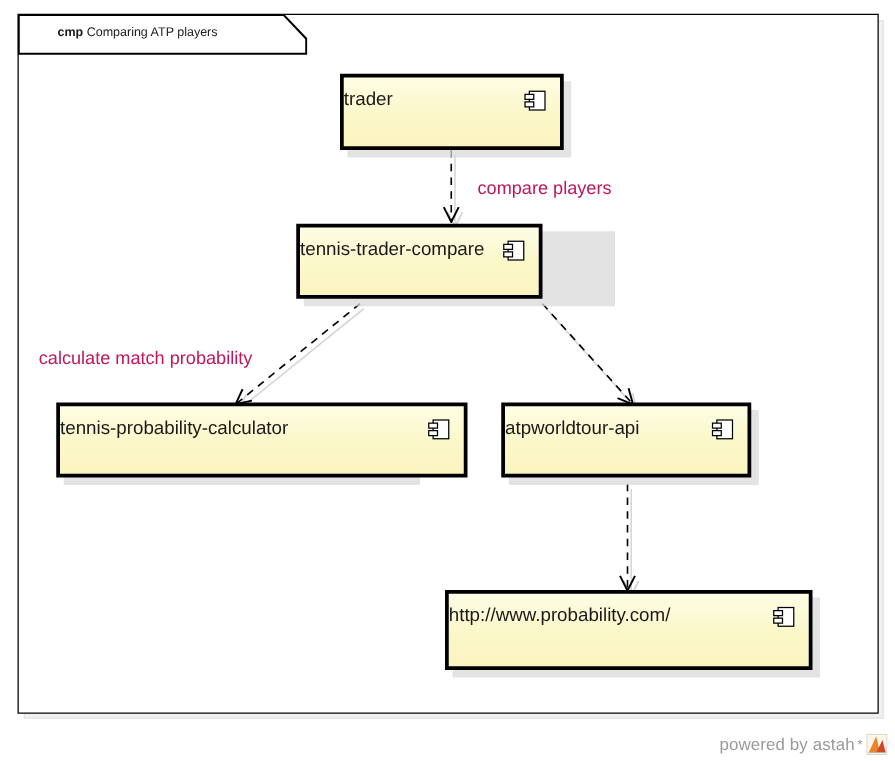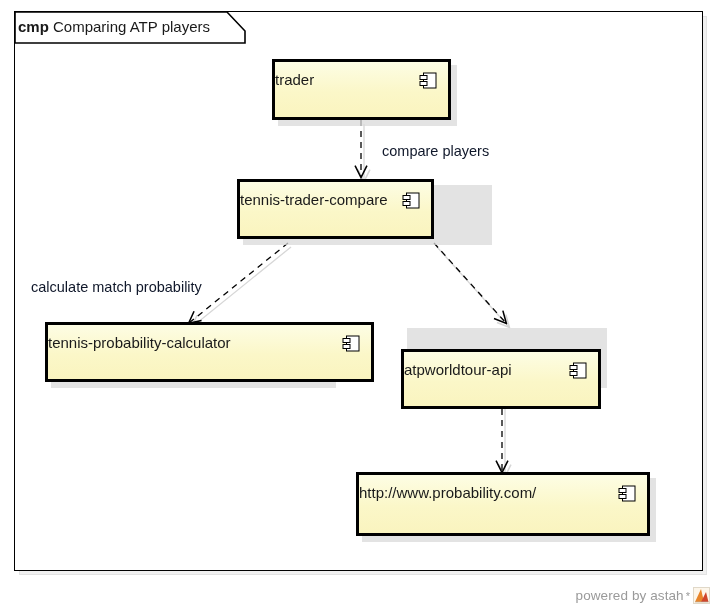--- a/index.html
+++ b/index.html
@@ -54,23 +54,23 @@
     box-sizing: border-box;
   }
   .frame-tab .tab-body {
     position: absolute;
     left: 0; top: 0;
     width: 100%;
     height: 100%;
   }
   .frame-label {
     position: absolute;
-    left: 4px;
+    left: 32px;
     top: 6px;
-    font-size: 15px;
+    font-size: 10px;
     color: #1a1a1a;
     white-space: nowrap;
     line-height: 20px;
   }
   .frame-label .kw {
     font-weight: bold;
   }
 
   
   .component {
@@ -101,21 +101,21 @@
     right: 11px;
     top: 10px;
     width: 18px;
     height: 17px;
   }
 
   
   .edge-label {
     position: absolute;
     font-size: 14.5px;
-    color: #0f172a;
+    color: #be185d;
     white-space: nowrap;
     line-height: 17px;
   }
 
   
   .watermark {
     position: absolute;
     right: 6px;
     bottom: 5px;
     display: flex;
@@ -212,21 +212,21 @@
   <div class="component" style="left:45px; top:322px; width:329px; height:60px;">
     <div class="component-label">tennis-probability-calculator</div>
     <svg class="component-icon" viewBox="0 0 18 17">
       <rect x="4.5" y="1" width="12.5" height="15" fill="#ffffff" stroke="#000000" stroke-width="1"></rect>
       <rect x="1" y="3.5" width="7" height="4" fill="#ffffff" stroke="#000000" stroke-width="1"></rect>
       <rect x="1" y="9.5" width="7" height="4" fill="#ffffff" stroke="#000000" stroke-width="1"></rect>
     </svg>
   </div>
 
   <div class="component-shadow" style="left:407px; top:328px; width:200px; height:60px;"></div>
-  <div class="component" style="left:401px; top:322px; width:200px; height:60px;margin-top:27px;">
+  <div class="component" style="left:401px; top:322px; width:200px; height:60px;">
     <div class="component-label">atpworldtour-api</div>
     <svg class="component-icon" viewBox="0 0 18 17">
       <rect x="4.5" y="1" width="12.5" height="15" fill="#ffffff" stroke="#000000" stroke-width="1"></rect>
       <rect x="1" y="3.5" width="7" height="4" fill="#ffffff" stroke="#000000" stroke-width="1"></rect>
       <rect x="1" y="9.5" width="7" height="4" fill="#ffffff" stroke="#000000" stroke-width="1"></rect>
     </svg>
   </div>
 
   <div class="component-shadow" style="left:362px; top:478px; width:294px; height:64px;"></div>
   <div class="component" style="left:356px; top:472px; width:294px; height:64px;">

